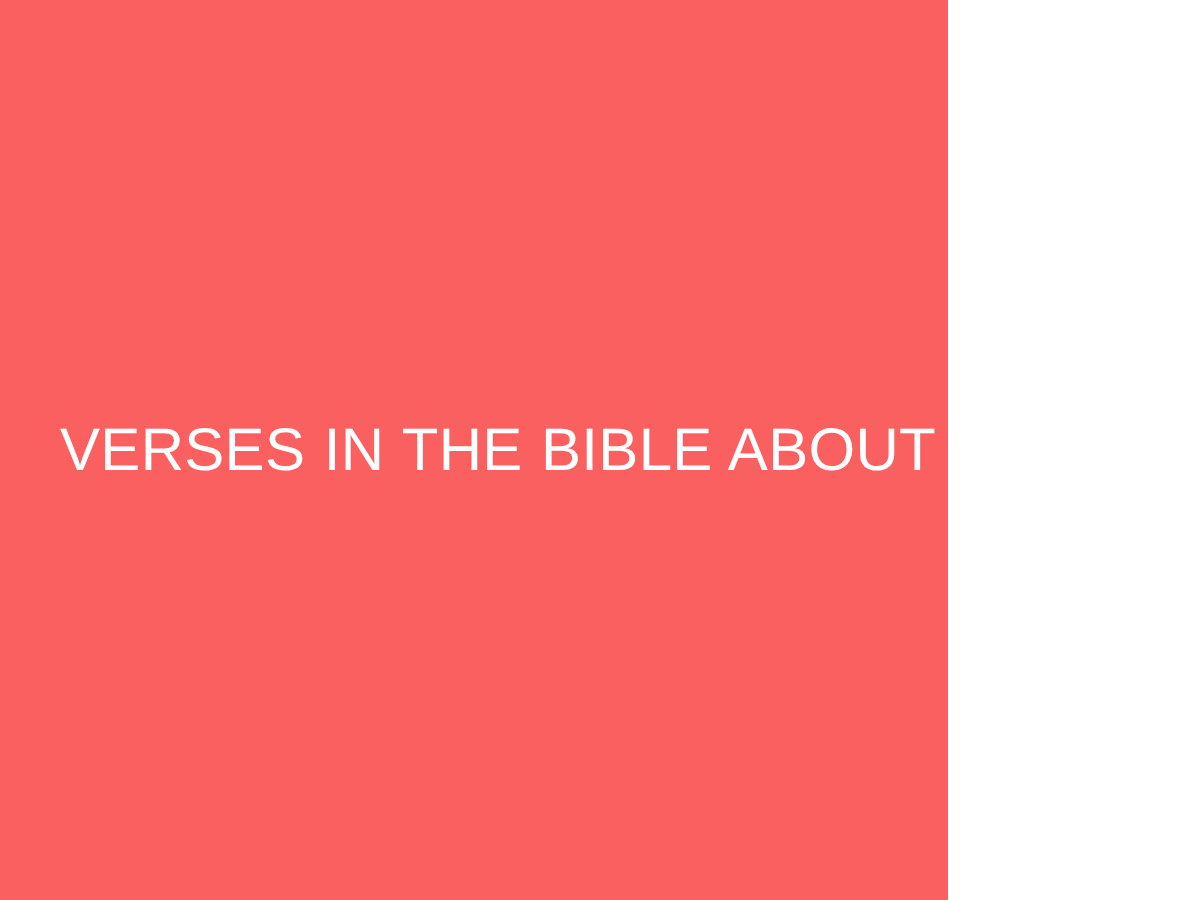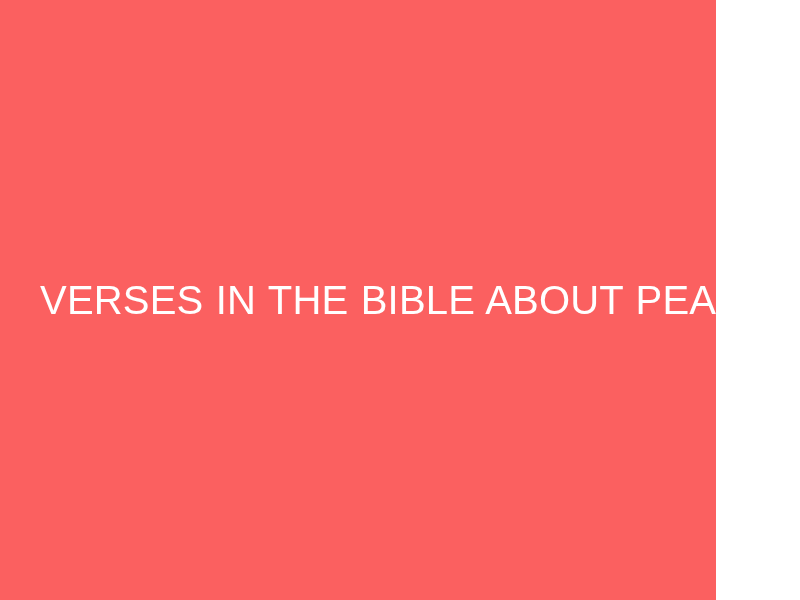--- a/index.html
+++ b/index.html
@@ -11,21 +11,21 @@
   body {
     width: 800px;
     height: 600px;
     overflow: hidden;
     font-family: "Liberation Sans", "DejaVu Sans", sans-serif;
   }
 
   .placeholder-card {
     position: relative;
     box-sizing: border-box;
-    width: 716px;
+    width: 632px;
     height: 600px;
     background-color: #fb6060;
     display: flex;
     align-items: center;
     justify-content: center;
     text-align: center;
     -webkit-font-smoothing: antialiased;
   }
 
   .title-block {

